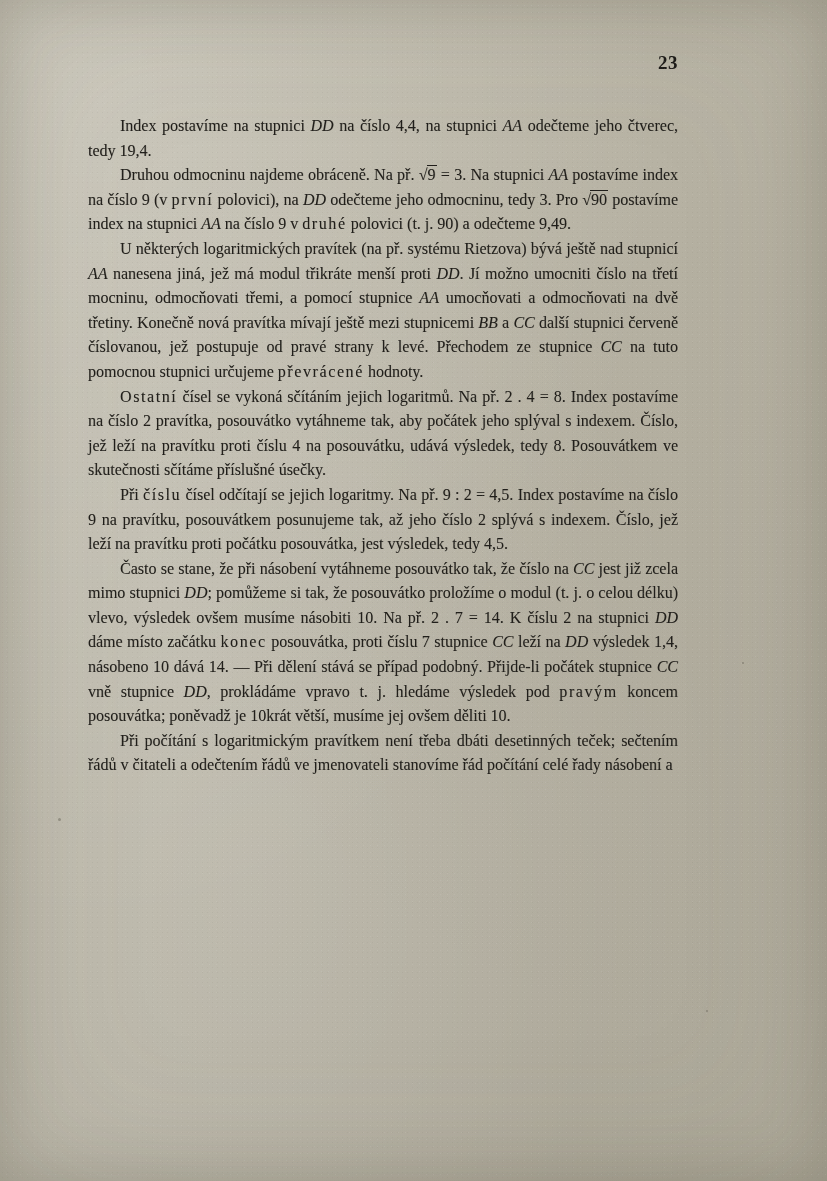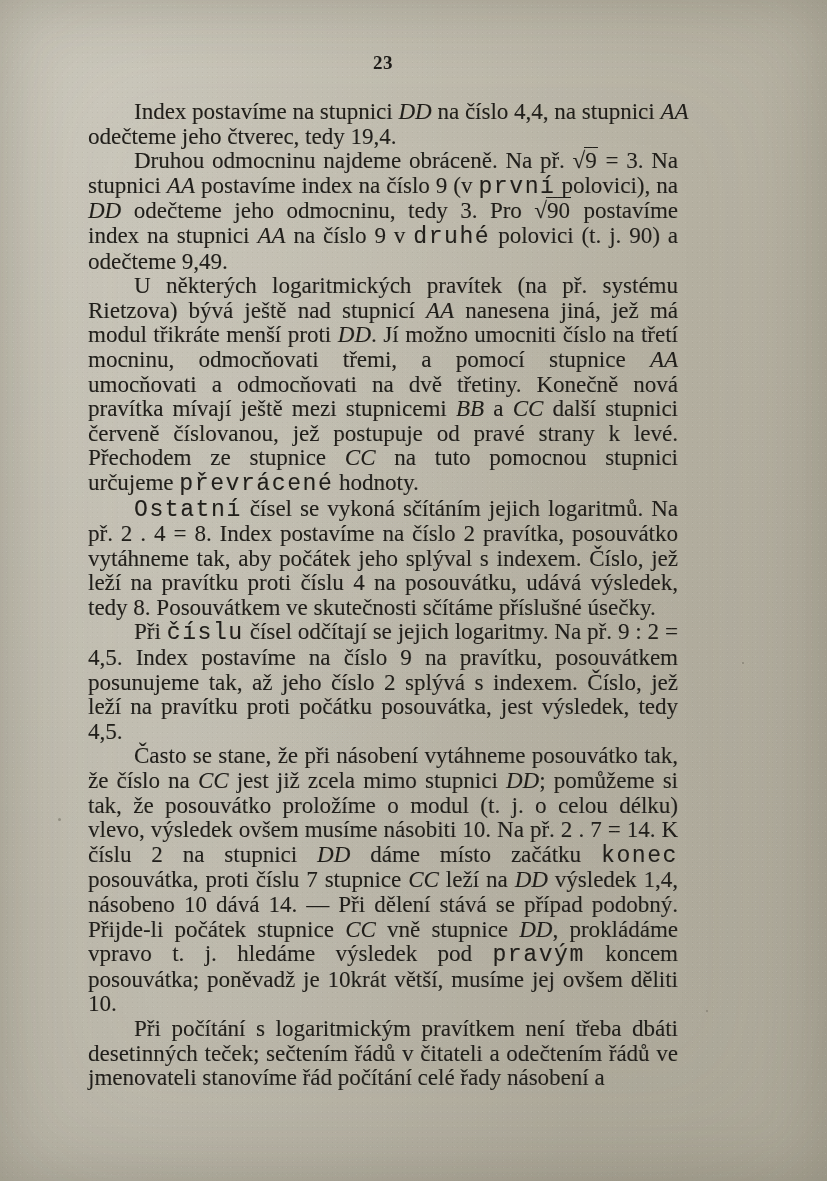--- a/index.html
+++ b/index.html
@@ -39,49 +39,48 @@
     background-size: 5px 5px, 7px 7px;
     background-position: 0 0, 3px 2px;
   }
   .content {
     position: absolute;
     left: 88px;
     top: 52px;
     width: 590px;
   }
   .folio {
-    text-align: center;
+    text-align: right;
     font-size: 19px;
     font-weight: bold;
     color: #1d1b18;
     letter-spacing: 0.5px;
-    margin-bottom: 26px;
+    margin-bottom: 40px;
   }
   .body-text {
-    font-size: 23px;
+    font-size: 16px;
     line-height: 24.6px;
     color: #201e1a;
     text-align: justify;
     text-justify: inter-word;
     -webkit-font-smoothing: none;
   }
   .body-text p {
     margin: 0;
     text-indent: 2.0em;
   }
   
   .body-text p {
     text-shadow: 0.4px 0.3px 0 rgba(40,38,32,0.25);
   }
   i, .it {
     font-style: italic;
   }
   .sp {
     letter-spacing: 1.6px;
-    font-family: Liberation Mono, monospace;
   }
   .rad {
     white-space: nowrap;
   }
   .rad .bar {
     border-top: 1px solid #201e1a;
     padding: 0 1px;
     margin-left: -1px;
   }
   .edge-shadow {

